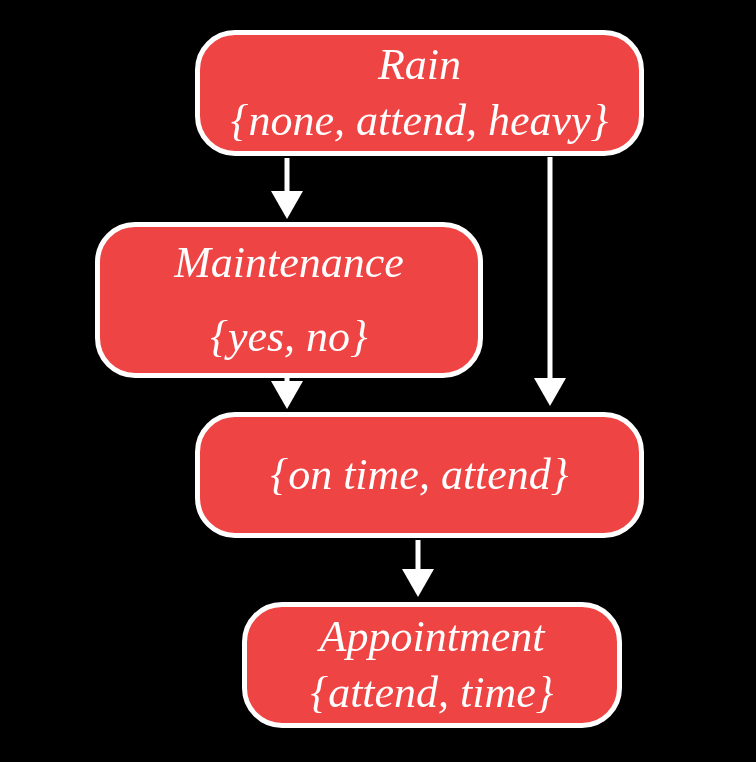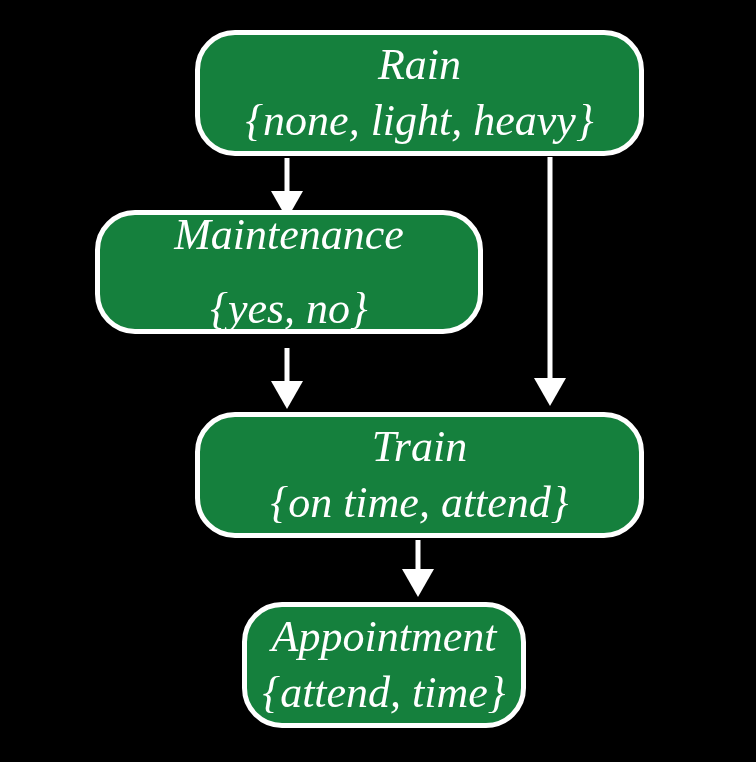--- a/index.html
+++ b/index.html
@@ -20,35 +20,35 @@
     left: 0;
     top: 0;
     width: 756px;
     height: 762px;
   }
   .node {
     position: absolute;
     box-sizing: border-box;
     border: 5px solid #ffffff;
     border-radius: 40px;
-    background: #15803d;
+    background: #ef4444;
     color: #ffffff;
     display: flex;
     flex-direction: column;
     align-items: center;
     justify-content: center;
     text-align: center;
     font-style: italic;
     font-size: 44px;
     line-height: 56px;
   }
   #node-rain        { left: 195px; top:  30px; width: 449px; height: 126px; }
-  #node-maintenance { left:  95px; top: 210px; width: 388px; height: 124px; gap: 18px; }
+  #node-maintenance { left:  95px; top: 222px; width: 388px; height: 156px; gap: 18px; }
   #node-train       { left: 195px; top: 412px; width: 449px; height: 126px; }
-  #node-appointment { left: 242px; top: 602px; width: 284px; height: 126px; }
+  #node-appointment { left: 242px; top: 602px; width: 380px; height: 126px; }
   .edge-line {
     stroke: #ffffff;
     stroke-width: 5px;
     fill: none;
   }
   .edge-head {
     fill: #ffffff;
     stroke: none;
   }
 </style>
@@ -75,30 +75,29 @@
     </g>
 
     <g>
       <line class="edge-line" x1="418" y1="540" x2="418" y2="574"></line>
       <polygon class="edge-head" points="402,569 434,569 418,597"></polygon>
     </g>
   </svg>
 
   <div class="node" id="node-rain">
     <div>Rain</div>
-    <div>{none, light, heavy}</div>
+    <div>{none, attend, heavy}</div>
   </div>
 
   <div class="node" id="node-maintenance">
     <div>Maintenance</div>
     <div>{yes, no}</div>
   </div>
 
   <div class="node" id="node-train">
-    <div>Train</div>
     <div>{on time, attend}</div>
   </div>
 
   <div class="node" id="node-appointment">
     <div>Appointment</div>
     <div>{attend, time}</div>
   </div>
 
 </div>
 

